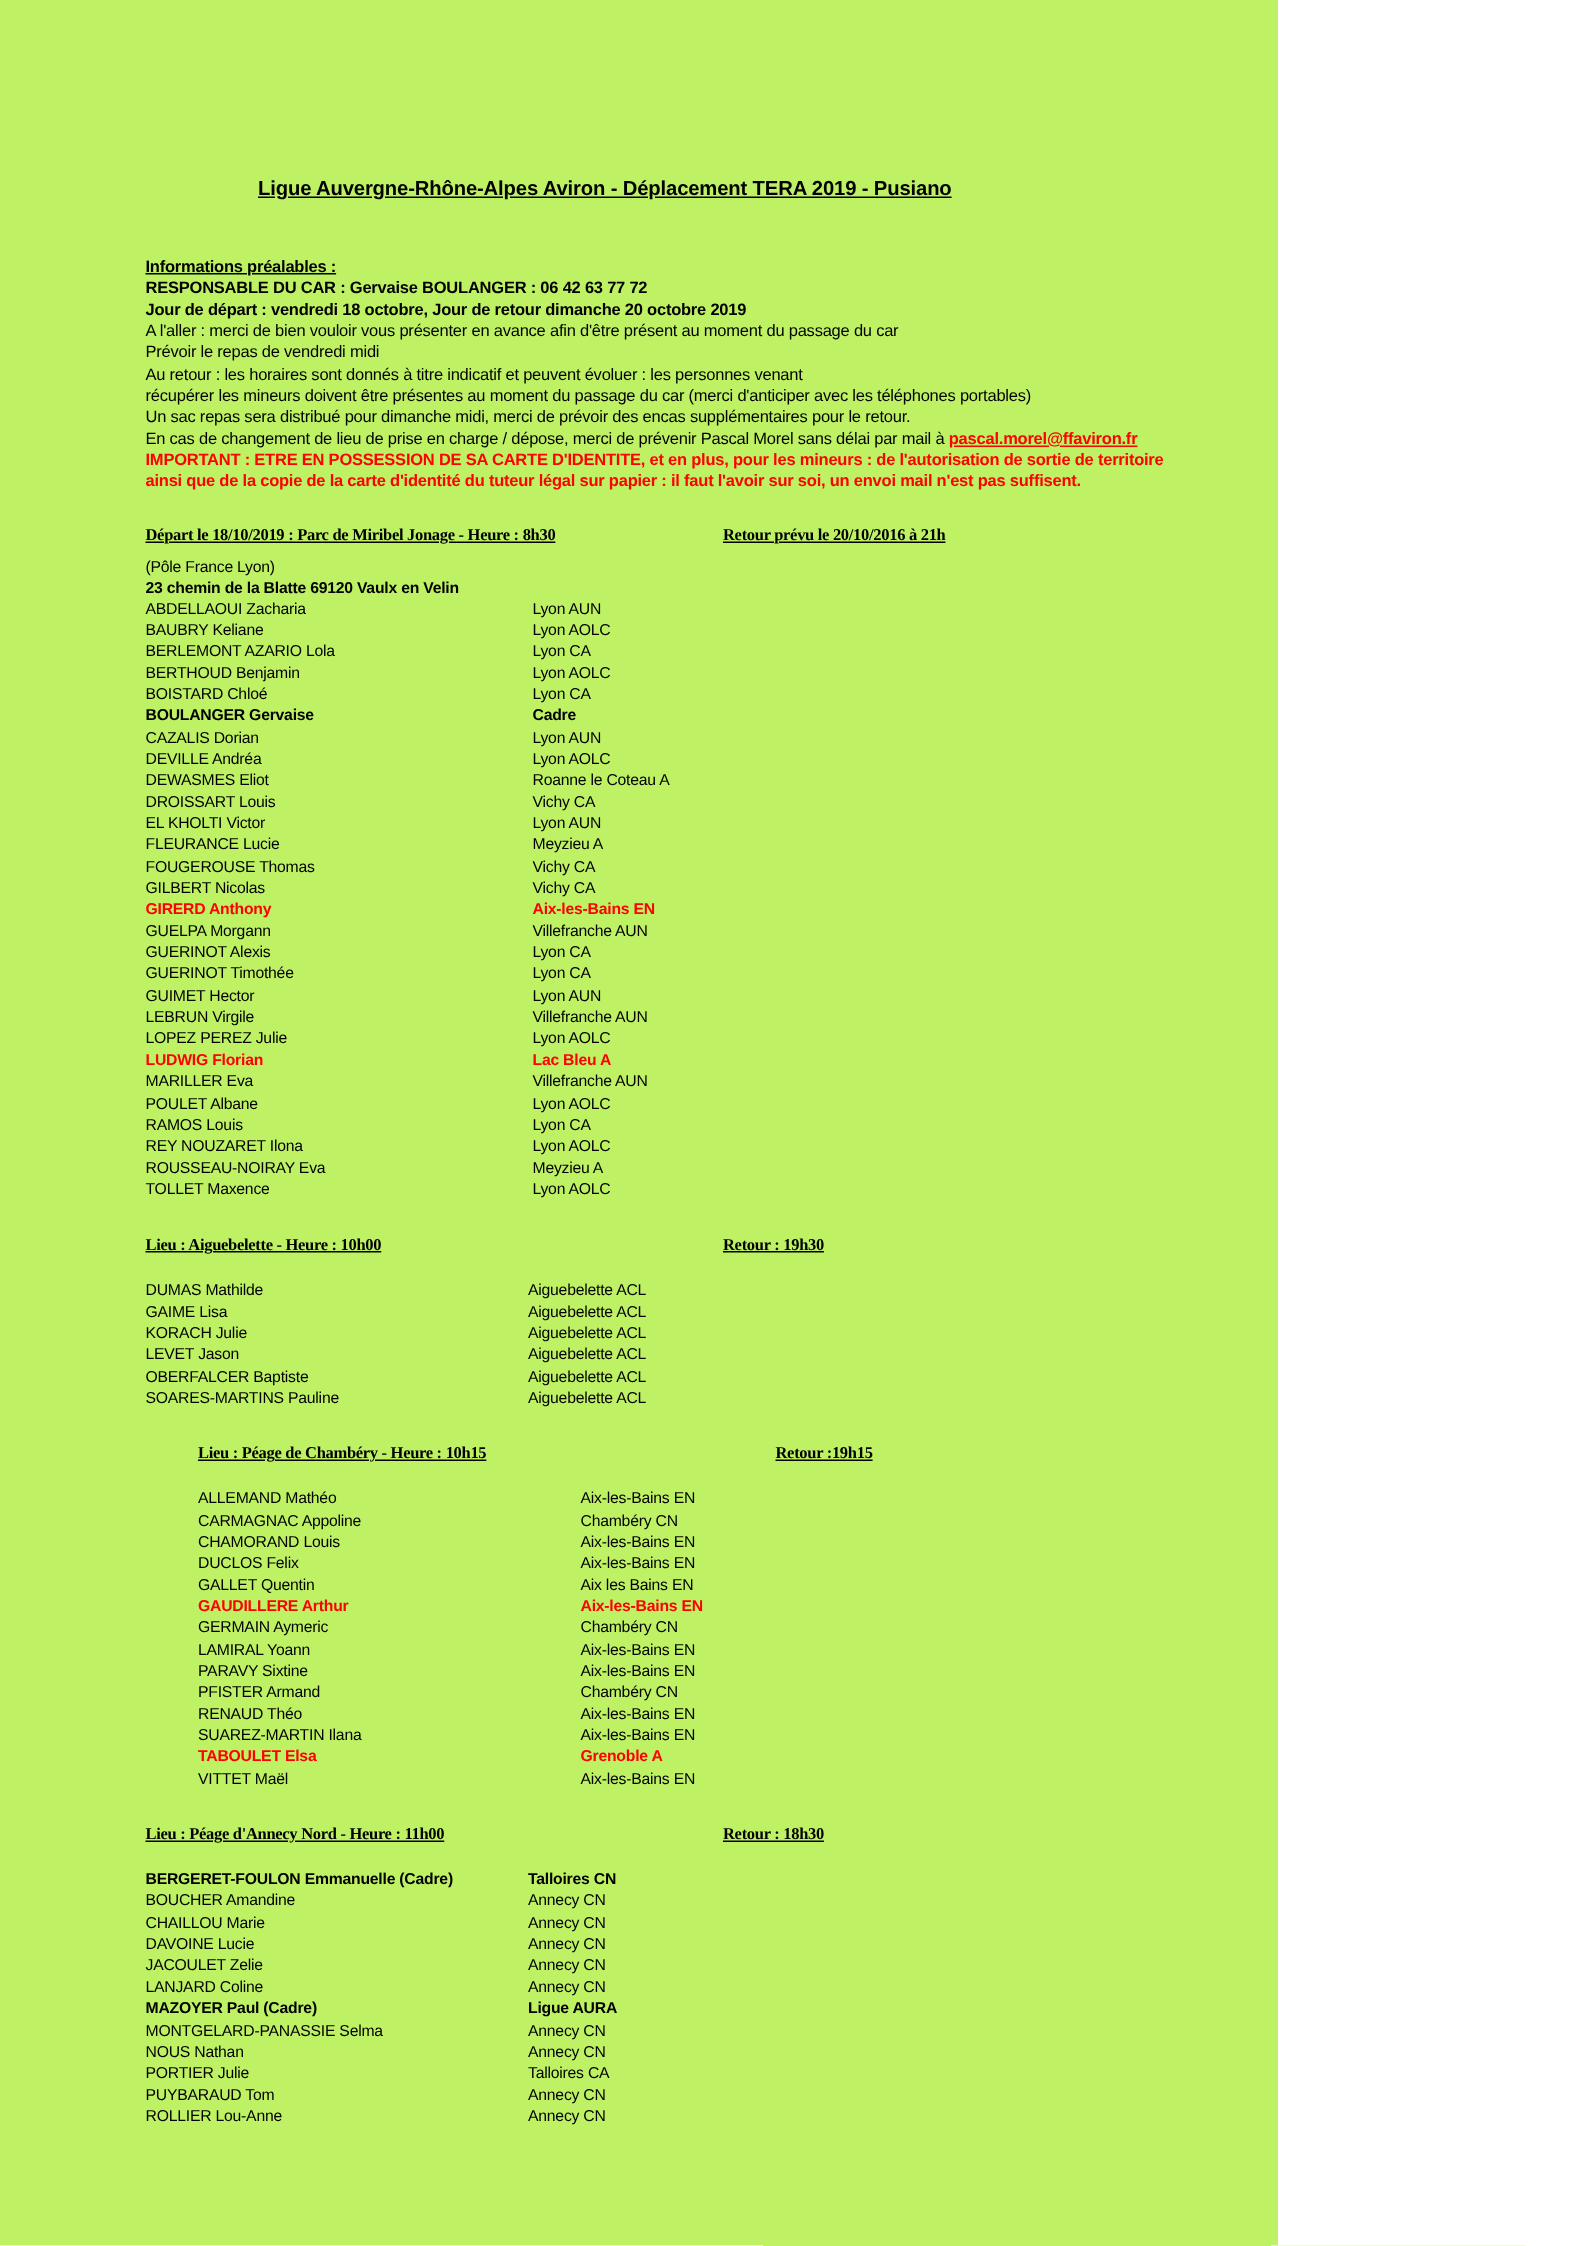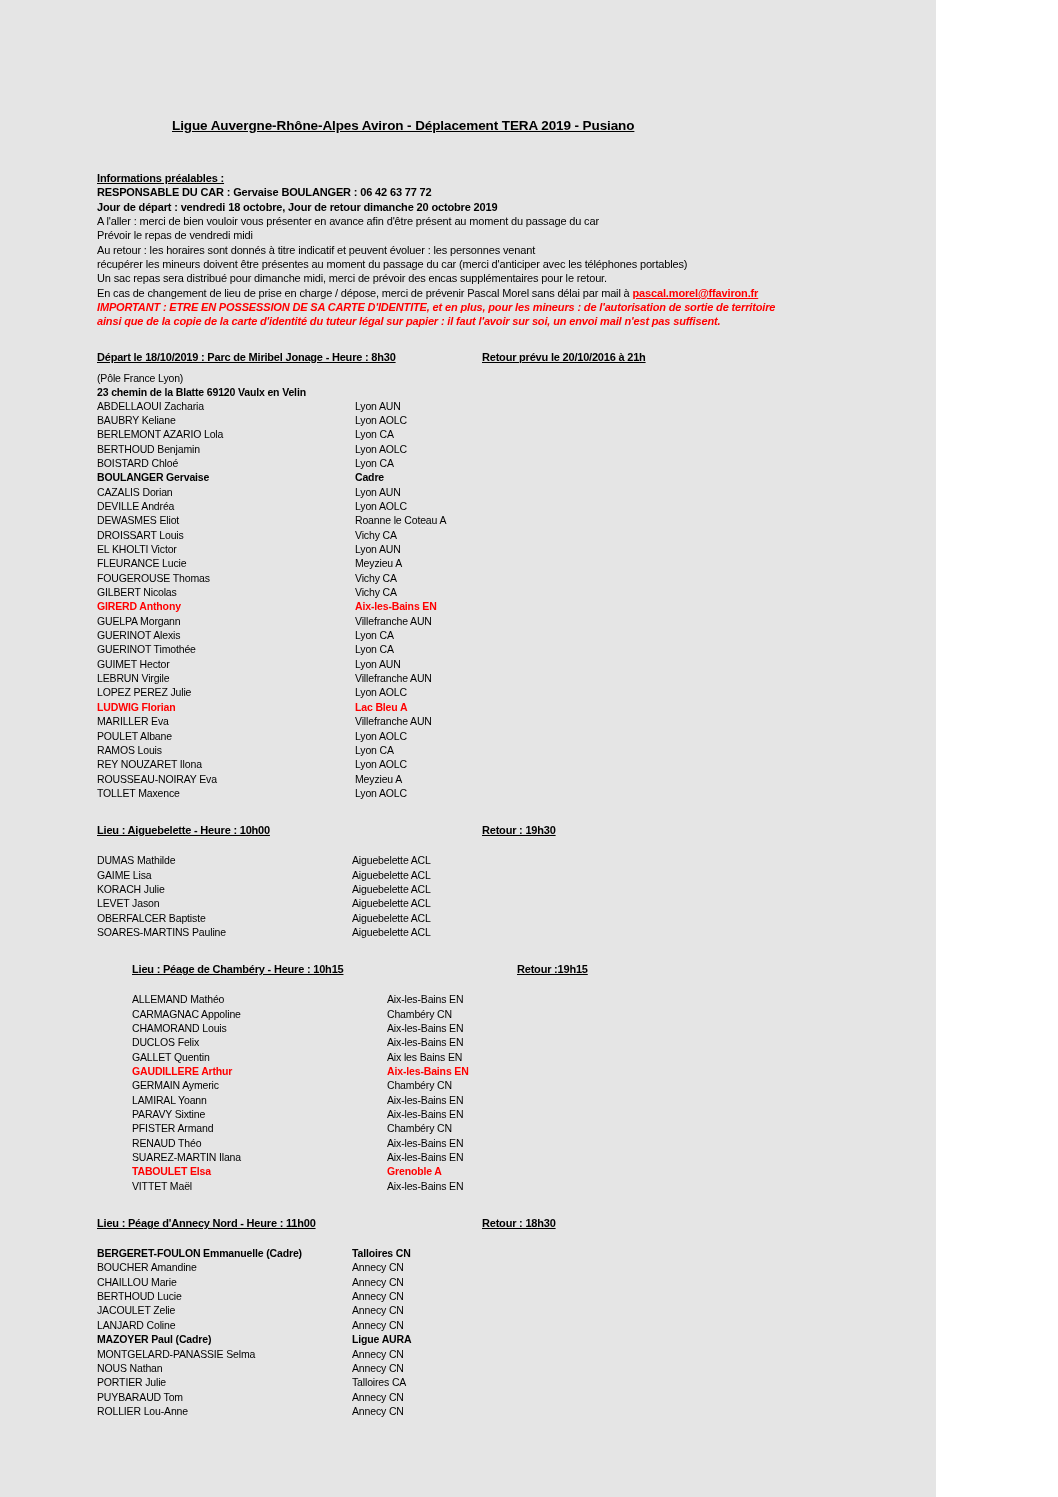--- a/index.html
+++ b/index.html
@@ -6,23 +6,23 @@
     margin: 0;
     padding: 0;
     background: #ffffff;
   }
   body {
     font-family: "Liberation Sans", sans-serif;
     color: #000000;
   }
   .page {
     position: relative;
-    width: 936px;
+    width: 852px;
     height: 1497px;
-    background: #e5e5e5;
+    background: #bef264;
     box-sizing: border-box;
     overflow: hidden;
   }
   .sheet {
     position: absolute;
     left: 97px;
     top: 118px;
     width: 864px;
   }
   .doc-title {
@@ -41,21 +41,20 @@
   .intro .lbl {
     font-weight: bold;
     text-decoration: underline;
   }
   .intro .bold {
     font-weight: bold;
   }
   .intro .red {
     color: #ff0000;
     font-weight: bold;
-    font-style: italic;
   }
   .intro .mail {
     color: #ff0000;
     font-weight: bold;
     text-decoration: underline;
   }
   .intro-line {
     white-space: nowrap;
   }
   .section {
@@ -68,20 +67,21 @@
   }
   .section-head .left,
   .section-head .right {
     position: absolute;
     top: 0;
     font-size: 11px;
     font-weight: bold;
     text-decoration: underline;
     letter-spacing: -0.2px;
     white-space: nowrap;
+    font-family: Liberation Serif, serif;
   }
   .section-head .left { left: 0; }
   .section-head .right { left: 385px; }
   .subline {
     font-size: 10.5px;
     letter-spacing: -0.15px;
     line-height: 14.4px;
   }
   .subline.bold { font-weight: bold; }
   .roster {
@@ -373,21 +373,21 @@
           </div>
         <div class="row">
             <span class="nm">BOUCHER Amandine</span>
             <span class="club">Annecy CN</span>
           </div>
         <div class="row">
             <span class="nm">CHAILLOU Marie</span>
             <span class="club">Annecy CN</span>
           </div>
         <div class="row">
-            <span class="nm">BERTHOUD Lucie</span>
+            <span class="nm">DAVOINE Lucie</span>
             <span class="club">Annecy CN</span>
           </div>
         <div class="row">
             <span class="nm">JACOULET Zelie</span>
             <span class="club">Annecy CN</span>
           </div>
         <div class="row">
             <span class="nm">LANJARD Coline</span>
             <span class="club">Annecy CN</span>
           </div>

